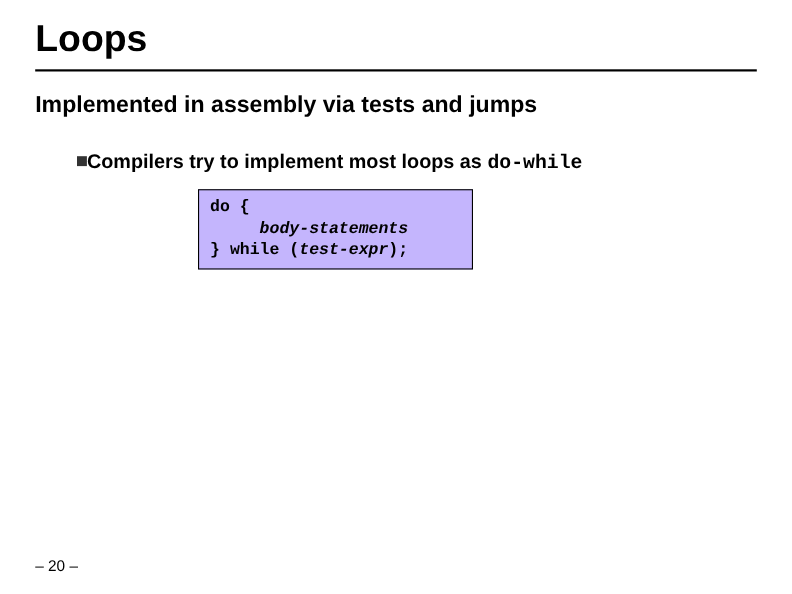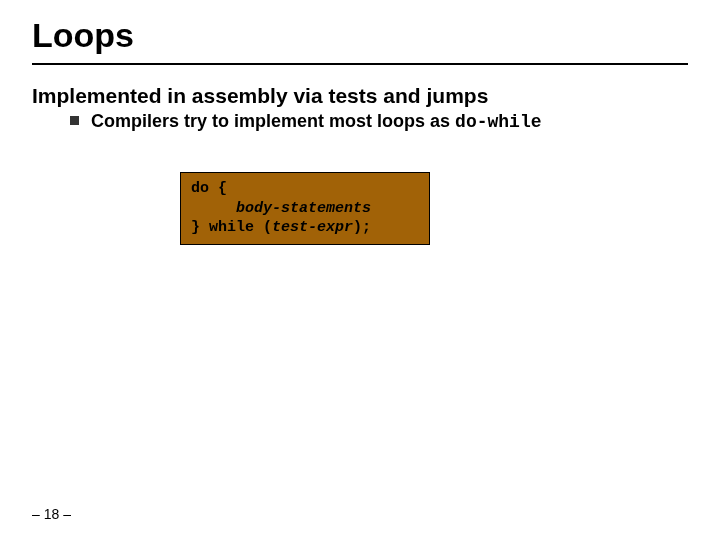--- a/index.html
+++ b/index.html
@@ -42,24 +42,23 @@
     top: 84px;
     font-size: 21px;
     font-weight: bold;
     color: #000;
     font-family: Arial, Helvetica, sans-serif;
     text-align: center;
   }
   .bullet-row {
     position: absolute;
     left: 70px;
-    top: 110px;
+    top: 136px;
     display: flex;
     align-items: flex-start;
-    gap: 12px;
   }
   .bullet-square {
     width: 9px;
     height: 9px;
     background: #333333;
     margin-top: 6px;
     flex: none;
   }
   .bullet-text {
     font-size: 18px;
@@ -71,21 +70,21 @@
   .code-inline {
     font-family: "Courier New", Courier, monospace;
     font-weight: bold;
   }
   .code-box {
     position: absolute;
     left: 180px;
     top: 172px;
     width: 250px;
     border: 1px solid #000;
-    background: #a16207;
+    background: #c4b5fd;
     padding: 6px 10px 6px 10px;
     box-sizing: border-box;
   }
   .code-box pre {
     margin: 0;
     font-family: "Courier New", Courier, monospace;
     font-size: 15px;
     font-weight: bold;
     line-height: 1.3;
     white-space: pre;
@@ -118,15 +117,15 @@
       <span>Compilers try to implement most loops as </span><span class="code-inline">do-while</span>
     </div>
   </div>
 
   <div class="code-box">
     <pre><span class="code-kw">do </span><span>{</span>
      <span class="code-it">body-statements</span>
 <span>} </span><span class="code-kw">while </span><span>(</span><span class="code-it">test-expr</span><span>);</span></pre>
   </div>
 
-  <div class="pagenum">– 18 –</div>
+  <div class="pagenum">– 20 –</div>
 
 </div>
 
 </body></html>

